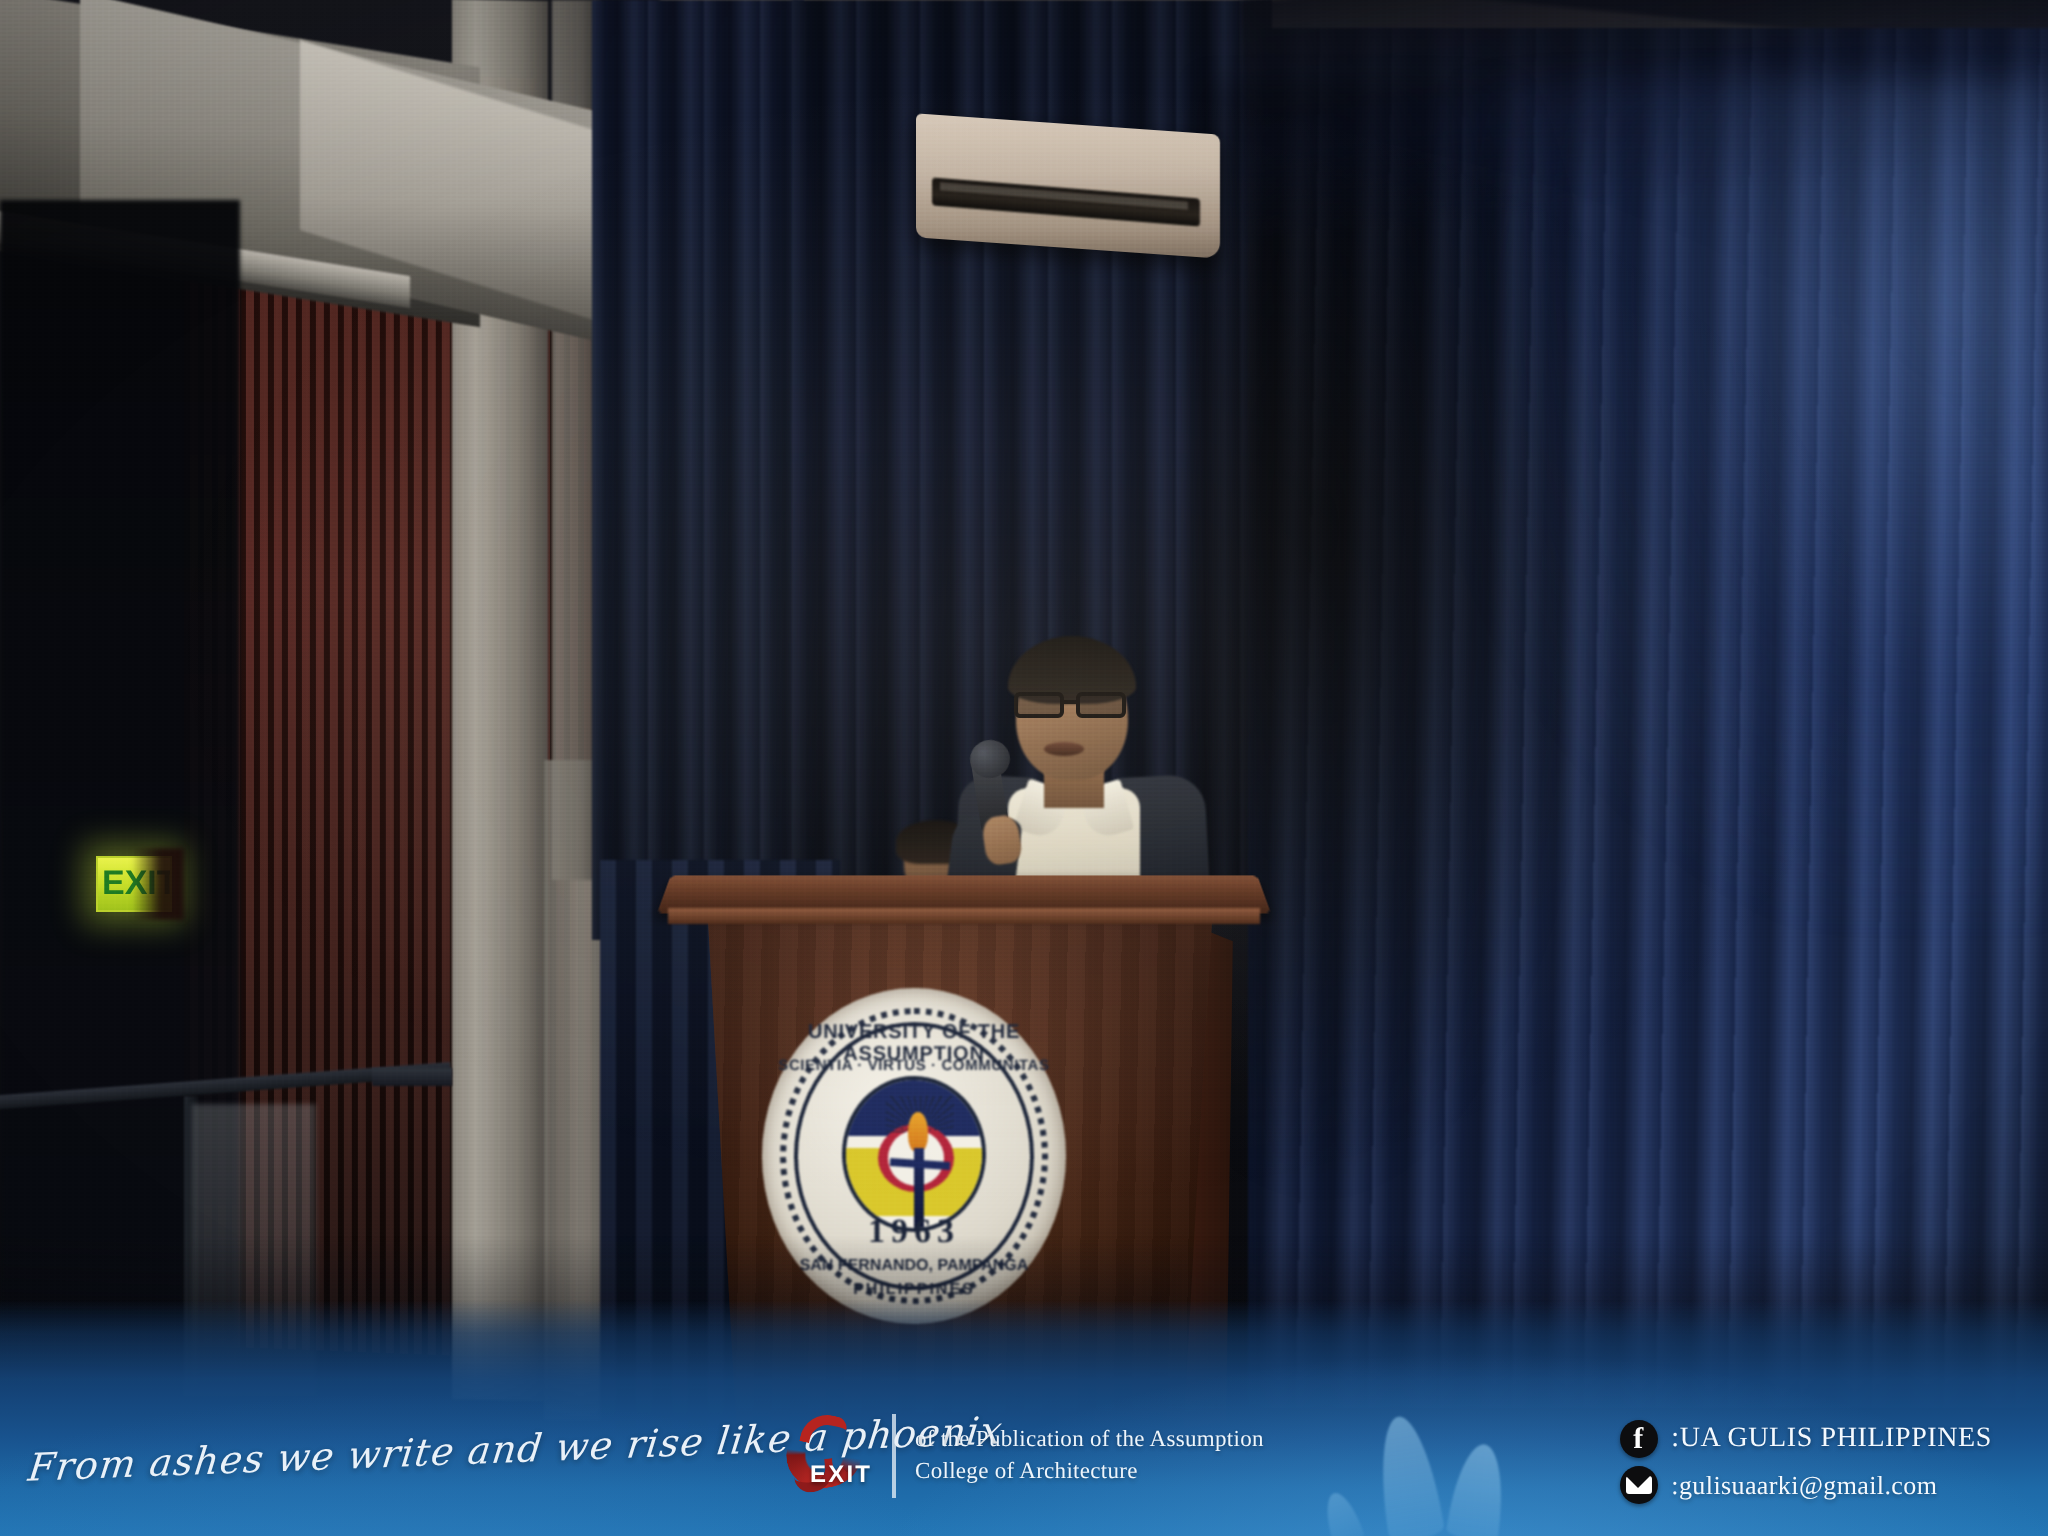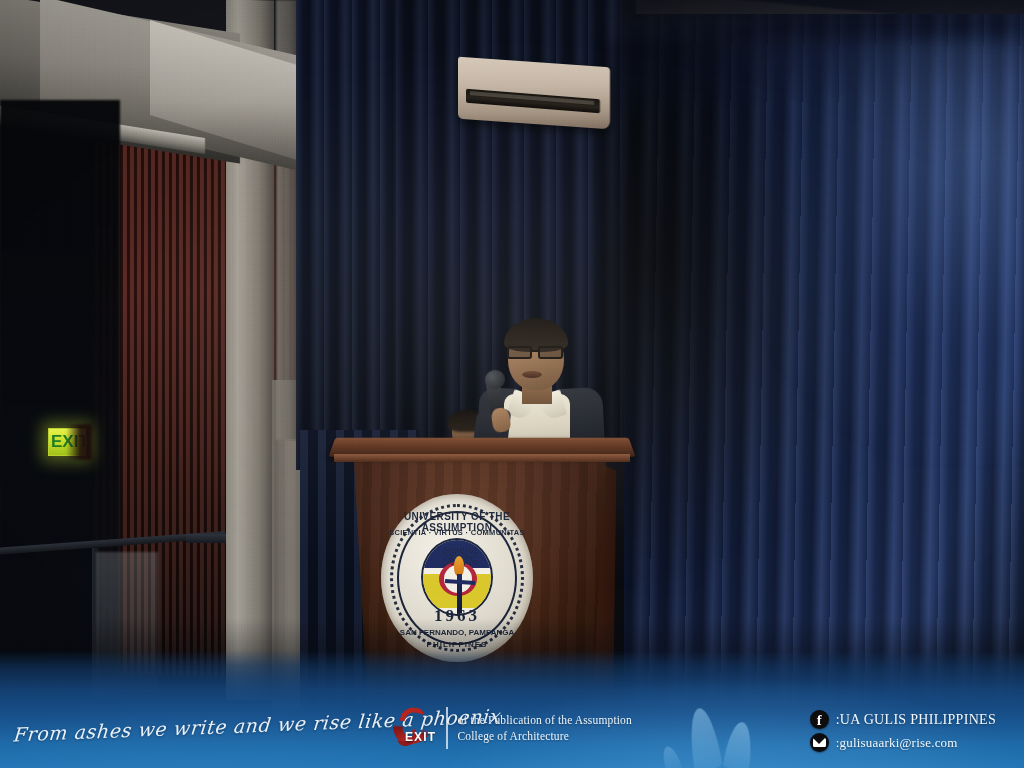--- a/index.html
+++ b/index.html
@@ -717,18 +717,18 @@
       <div class="social-row first">
         <span class="si">
             <span class="fb">f</span>
           </span>
         <span class="txt">:UA GULIS PHILIPPINES</span>
       </div>
       <div class="social-row">
         <span class="si">
             <span class="env"></span>
           </span>
-        <span class="txt">:gulisuaarki@rise.com</span>
+        <span class="txt">:gulisuaarki@gmail.com</span>
       </div>
     </div>
   </div>
 
 </div>
 
 </body></html>

